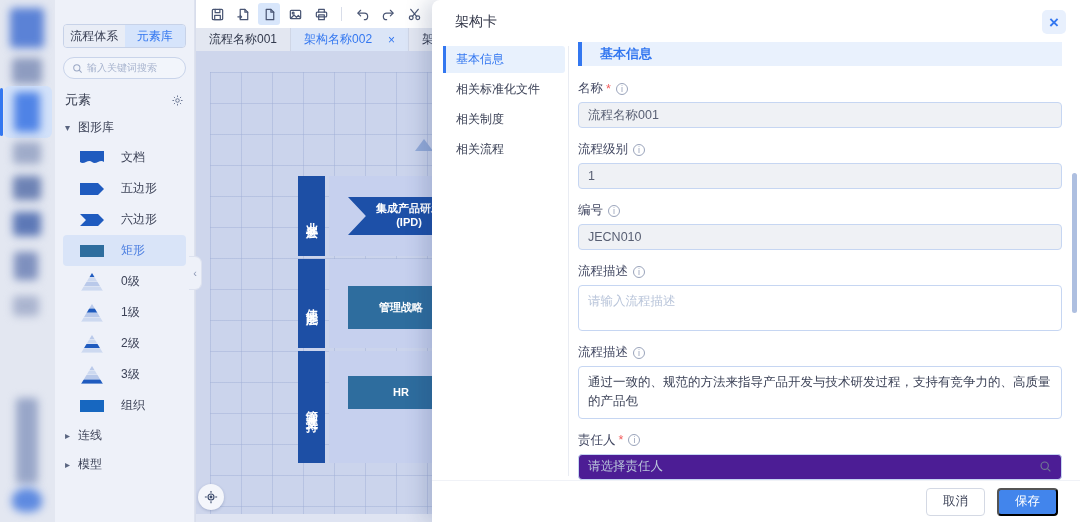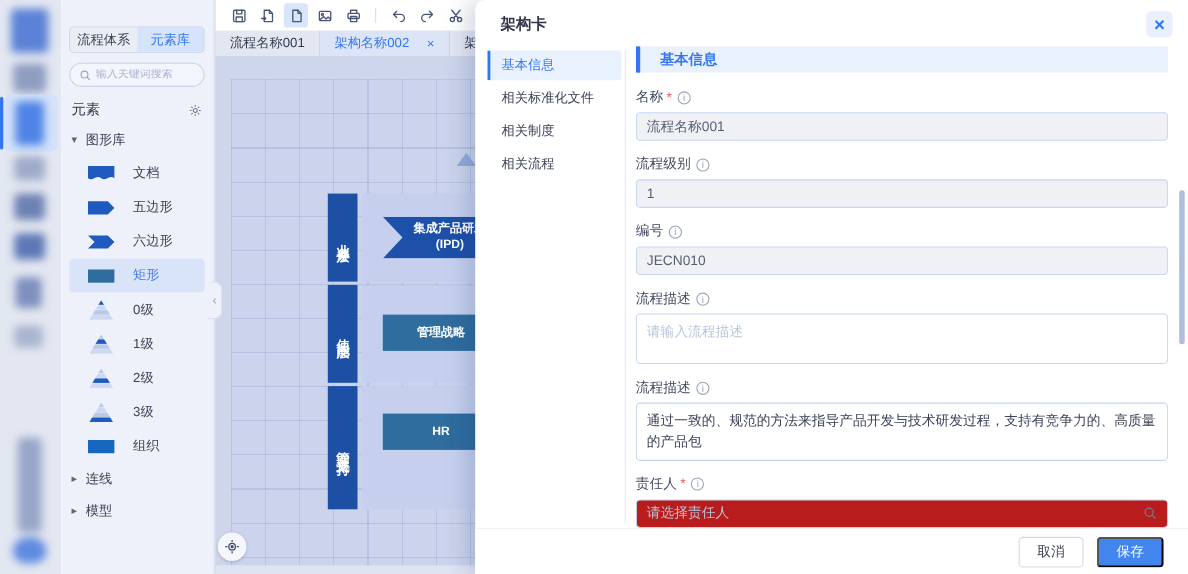--- a/index.html
+++ b/index.html
@@ -56,33 +56,33 @@
   .shape { position:absolute; display:flex; align-items:center; justify-content:center; color:#fff; font-weight:bold; font-size:11px; text-align:center; line-height:1.25; }
   .shape.hexagon { left:152px; width:112px; background:#1d50a8; clip-path:polygon(0 0,86% 0,100% 50%,86% 100%,0 100%,16% 50%); padding-left:10px; }
   .shape.rect { left:152px; width:106px; background:#2e6d9e; }
   .tri-clip { position:absolute; width:0; height:0; border-left:9px solid transparent; border-right:9px solid transparent; border-bottom:12px solid #93abd9; }
   .locate-btn { position:absolute; left:2px; bottom:12px; width:26px; height:26px; border-radius:50%; background:#f4f6fb; box-shadow:0 1px 3px rgba(40,60,110,.25); display:flex; align-items:center; justify-content:center; cursor:pointer; }
   .locate-btn svg { width:14px; height:14px; stroke:#3b4a6b; fill:none; stroke-width:1.3; }
   .canvas-bottom { position:absolute; left:0; right:0; bottom:0; height:8px; background:#dfe4f2; }
 
   
   .modal { position:absolute; left:432px; top:0; width:648px; height:522px; background:#fff; border-radius:8px 0 0 0; box-shadow:-8px 0 20px rgba(30,50,100,.18); z-index:10; }
-  .modal-title { position:absolute; left:23px; top:13px; font-size:14px; color:#323648; font-weight:bold; }
+  .modal-title { position:absolute; left:23px; top:13px; font-size:14px; color:#323648; font-weight:normal; }
   .modal-close { position:absolute; right:14px; top:10px; width:24px; height:24px; background:#e8f0fd; border-radius:5px; display:flex; align-items:center; justify-content:center; color:#3377f0; font-size:17px; font-weight:bold; cursor:pointer; line-height:1; }
   .modal-nav { position:absolute; left:11px; top:46px; width:122px; }
   .mnav-item { height:27px; display:flex; align-items:center; padding-left:10px; font-size:12px; color:#3c4257; cursor:pointer; border-left:3px solid transparent; margin-bottom:3px; }
   .mnav-item.active { background:#e8f1fd; color:#3377f0; border-left-color:#3377f0; border-radius:0 3px 3px 0; }
   .modal-divider { position:absolute; left:136px; top:46px; bottom:46px; width:1px; background:#e9ecf3; }
   .modal-content { position:absolute; left:146px; top:42px; width:484px; bottom:42px; overflow:hidden; }
   .section-strip { height:24px; background:#e9f1fd; border-left:4px solid #3377f0; display:flex; align-items:center; padding-left:18px; color:#3377f0; font-size:13px; font-weight:bold; margin-bottom:14px; }
   .field { margin-bottom:13px; }
   .f-label { display:flex; align-items:center; gap:3px; font-size:12.5px; color:#424862; margin-bottom:5px; }
   .f-label .star { color:#f25c5c; }
   .f-label .info { width:12px; height:12px; border:1px solid #9aa4bb; border-radius:50%; color:#9aa4bb; font-size:9px; display:flex; align-items:center; justify-content:center; font-style:normal; margin-left:2px; }
-  .f-input { height:26px; border:1px solid #c6d6f2; border-radius:4px; display:flex; align-items:center; padding:0 9px; font-size:12.5px; color:#4a5166; background:#b91c1c; }
+  .f-input { height:26px; border:1px solid #c6d6f2; border-radius:4px; display:flex; align-items:center; padding:0 9px; font-size:12.5px; color:#4a5166; background:#4c1d95; }
   .f-input.disabled { background:#eff1f5; color:#585f73; }
   .f-input .ph, .f-textarea .ph { color:#b9c5da; }
   .f-input.search { justify-content:space-between; }
   .f-input.search svg { width:13px; height:13px; stroke:#707a92; fill:none; stroke-width:1.4; }
   .f-textarea { min-height:46px; border:1px solid #c6d6f2; border-radius:4px; padding:6px 9px; font-size:12.5px; color:#3c4257; line-height:1.55; background:#fff; }
   .modal-scrollthumb { position:absolute; right:3px; top:173px; width:5px; height:140px; background:#aebfe0; border-radius:3px; }
   .modal-footer { position:absolute; left:0; right:0; bottom:0; height:42px; background:#fff; border-top:1px solid #f0f2f7; display:flex; align-items:center; justify-content:flex-end; gap:12px; padding-right:22px; z-index:5; }
   .btn { height:28px; padding:0 16px; border-radius:4px; font-size:12.5px; display:flex; align-items:center; cursor:pointer; }
   .btn.ghost { border:1px solid #d4d9e4; background:#fff; color:#3c4257; }
   .btn.primary { background:#4285ec; color:#fff; }
@@ -355,21 +355,21 @@
       </div>
     <div class="canvas">
       <div class="grid-area"></div>
       <div class="tri-clip" style="left:219px;top:88px;"></div>
       <div id="lanes">
           <div class="lane-body" style="top: 125px; height: 80px;"></div>
           <div class="lane-header" style="top: 125px; height: 80px;">业务层</div>
           <div class="shape hexagon" style="top: 146px; height: 38px;">集成产品研发<br>(IPD)</div>
           <div class="lane-body" style="top: 208px; height: 89px;"></div>
           <div class="lane-header" style="top: 208px; height: 89px;">使能层</div>
-          <div class="shape rect" style="top: 235px; height: 33px;">管理战略</div>
+          <div class="shape rect" style="top: 235px; height: 43px;">管理战略</div>
           <div class="lane-body" style="top: 300px; height: 112px;"></div>
           <div class="lane-header" style="top: 300px; height: 112px;">管理支持</div>
           <div class="shape rect" style="top: 325px; height: 33px;">HR</div>
         </div>
       <div class="locate-btn">
         <svg viewBox="0 0 16 16">
             <circle cx="8" cy="8" r="3.4"></circle>
             <circle cx="8" cy="8" r="1" fill="#3b4a6b"></circle>
             <path d="M8 1v2.2M8 12.8V15M1 8h2.2M12.8 8H15"></path>
           </svg>

